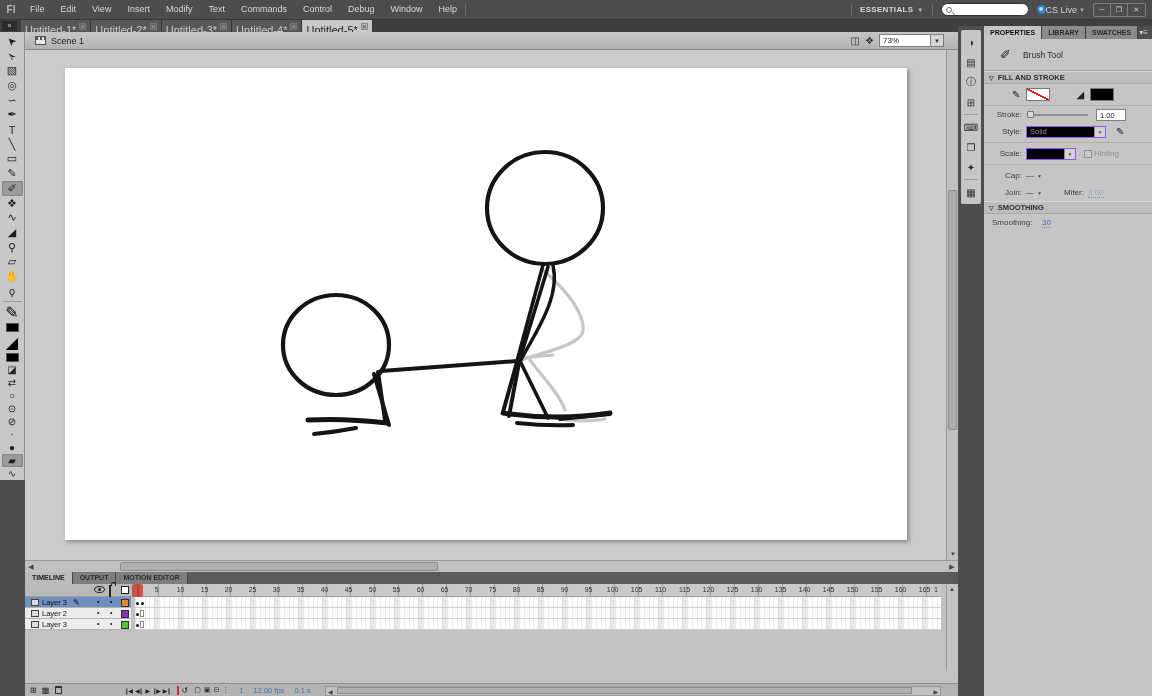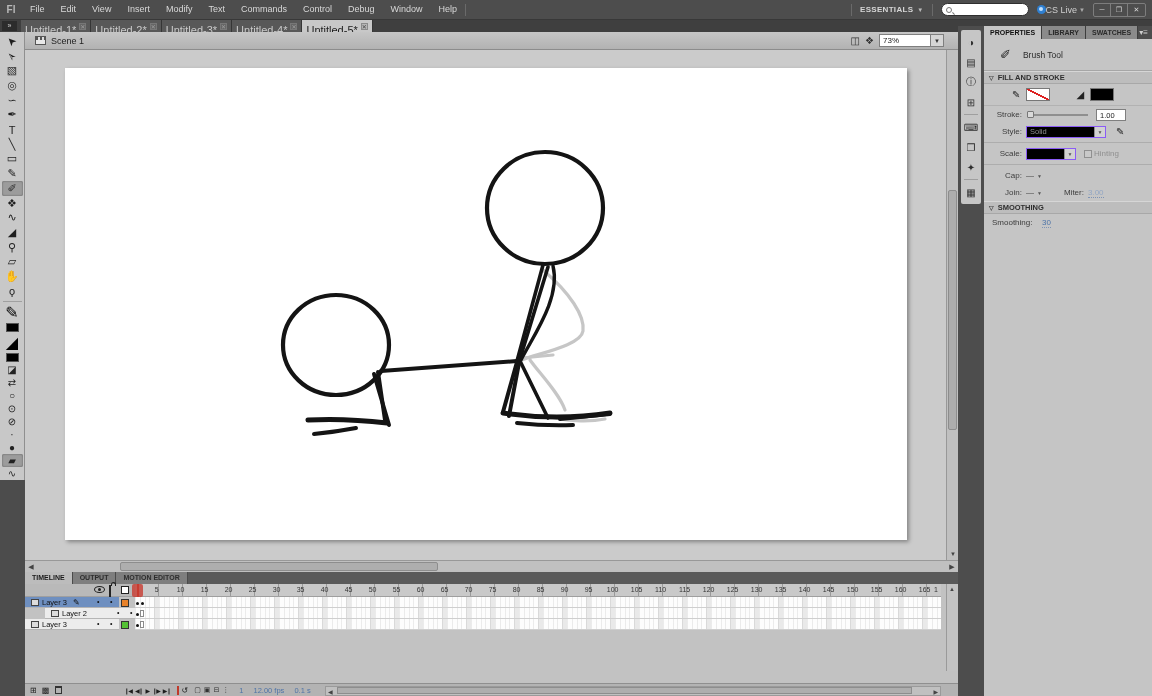--- a/index.html
+++ b/index.html
@@ -94,21 +94,21 @@
   .hdr-ic { position:absolute; top:2px; }
   .hdr-eye { width:11px; height:7px; border:1px solid #222; border-radius:50%; }
   .hdr-eye::after { content:""; position:absolute; left:3px; top:1px; width:3px; height:3px; background:#222; border-radius:50%; }
   .hdr-lock { width:7px; height:6px; border:1px solid #222; margin-top:3px; position:relative; }
   .hdr-lock::before { content:""; position:absolute; left:1px; top:-4px; width:3px; height:3px;
                       border:1px solid #222; border-bottom:none; border-radius:3px 3px 0 0; }
   .hdr-box { width:8px; height:8px; border:1px solid #222; background:#fff; margin-top:1px; }
   .ruler { position:absolute; left:110px; top:0; width:806px; height:13px; background:#c9c9c9; border-bottom:1px solid #9f9f9f;
            background-image:repeating-linear-gradient(90deg, transparent 0 23px, #9a9a9a 23px 24px); }
   .tick-label { position:absolute; top:2px; transform:translateX(-50%); font-size:7px; color:#333; }
-  .layer-row { position:absolute; left:0; width:94px; height:11px; background:#ececec; border-bottom:1px solid #b5b5b5;
+  .layer-row { position:absolute; left:0; width:106px; height:11px; background:#ececec; border-bottom:1px solid #b5b5b5;
                display:flex; align-items:center; }
   .layer-row.sel { background:#6e8fc0; }
   .layer-glyph { width:8px; height:7px; background:#dcdcdc; border:1px solid #444; margin:0 3px 0 6px; }
   .layer-name { font-size:7.5px; color:#111; flex:0 0 auto; }
   .layer-pencil { font-size:8px; color:#111; margin-left:6px; }
   .layer-dot { position:absolute; font-size:7px; color:#111; top:1px; }
   .layer-colorbox { position:absolute; left:96px; top:1.5px; width:8px; height:8px; border:1px solid #333; }
   .frames { position:absolute; left:110px; width:806px; height:11px; border-bottom:1px solid #cfcfcf;
             background-image:
               repeating-linear-gradient(90deg, rgba(0,0,0,0.07) 0 1px, transparent 1px 4.8px),
@@ -451,21 +451,21 @@
           <span class="layer-name">Layer 3</span>
           <span class="layer-pencil">✎</span>
           <span class="layer-dot" style="left: 72px;">•</span>
           <span class="layer-dot" style="left: 85px;">•</span>
           <span class="layer-colorbox" style="background: rgb(232, 130, 43);"></span>
         </div>
         <div class="frames" style="top: 13px;">
           <span class="kf-dot" style="left: 1px;"></span>
           <span class="kf-dot" style="left: 5.8px;"></span>
         </div>
-        <div class="layer-row" style="top: 24px; margin-left: 20px;">
+        <div class="layer-row" style="top: 24px;">
           <span class="layer-glyph"></span>
           <span class="layer-name">Layer 2</span>
           <span class="layer-dot" style="left: 72px;">•</span>
           <span class="layer-dot" style="left: 85px;">•</span>
           <span class="layer-colorbox" style="background: rgb(134, 51, 185);"></span>
         </div>
         <div class="frames" style="top: 24px;">
           <span class="kf-dot" style="left: 1px;"></span>
           <span class="kf-rect" style="left: 5.3px;"></span>
         </div>

